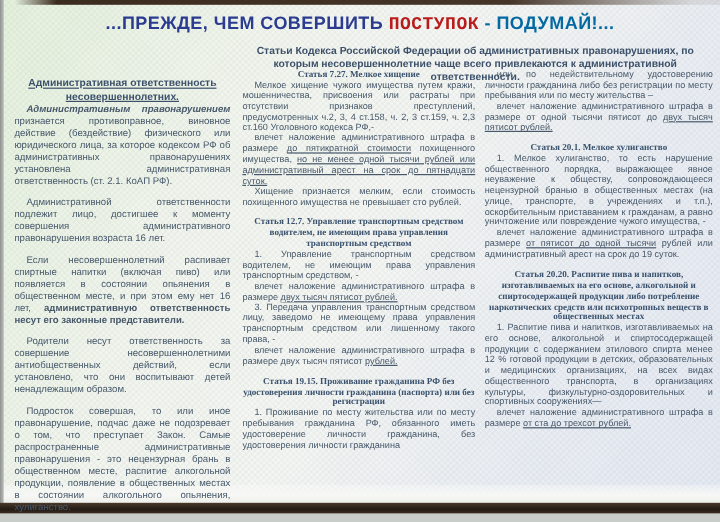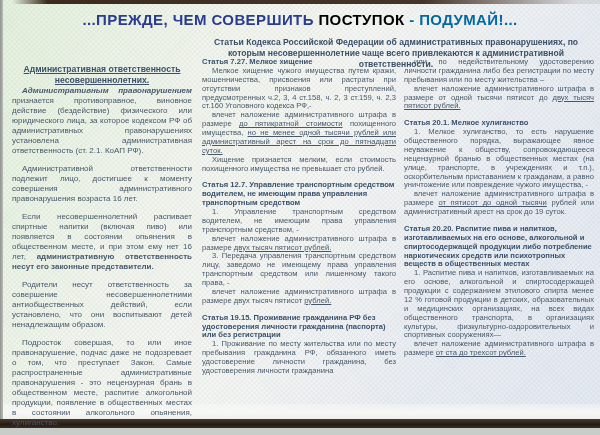--- a/index.html
+++ b/index.html
@@ -69,41 +69,42 @@
   }
   .col-left   { left: 12px;  top: 86px; width: 180px; font-size: 8px;   line-height: 1.25; }
   .col-middle { left: 202px; top: 58px; width: 194px; font-size: 7.6px; line-height: 1.17; }
   .col-right  { left: 404px; top: 58px; width: 190px; font-size: 7.6px; line-height: 1.17; }
 
   .para { text-indent: 10px; }
   .para.gap { margin-top: 8px; }
   .art-heading {
     font-weight: bold;
     color: #3a526e;
-    text-align: left;
+    text-align: center;
+    font-family: Liberation Serif, serif;
   }
   .art-heading.gap { margin-top: 8px; }
 
   .fmt-under    { text-decoration: underline; text-underline-offset: 1px; }
   .fmt-bold     { font-weight: bold; }
   .fmt-boldital { font-weight: bold; font-style: italic; }
 </style>
 </head>
 <body>
 
 <div class="scan">
   <div class="page-bg"></div>
   <div class="bottom-page-curl"></div>
   <div class="left-strip"></div>
   <div class="top-strip"></div>
   <div class="bottom-strip"></div>
   <div class="below-strip"></div>
 
   <div class="title">
-    <span id="title-prefix" style="color: rgb(43, 59, 144);">...ПРЕЖДЕ, ЧЕМ СОВЕРШИТЬ </span><span id="title-highlight" style="color: #000000;">ПОСТУПОК</span><span id="title-suffix" style="color: #0369a1;"> - ПОДУМАЙ!...</span>
+    <span id="title-prefix" style="color: rgb(43, 59, 144);">...ПРЕЖДЕ, ЧЕМ СОВЕРШИТЬ </span><span id="title-highlight" style="color: #b91c1c; font-family: Liberation Mono, monospace;">ПОСТУПОК</span><span id="title-suffix" style="color: #0369a1;"> - ПОДУМАЙ!...</span>
   </div>
 
   <div class="left-heading">Административная ответственность несовершеннолетних.</div>
 
   <div class="subtitle">Статьи Кодекса Российской Федерации об административных правонарушениях, по которым несовершеннолетние чаще всего привлекаются к административной ответственности.</div>
 
   <div class="col col-left">
       <div class="para"><span class="fmt-boldital">Административным правонарушением</span><span> признается противоправное, виновное действие (бездействие) физического или юридического лица, за которое кодексом РФ об административных правонарушениях установлена административная ответственность (ст. 2.1. КоАП РФ).</span></div>
       <div class="para gap"><span>Административной ответственности подлежит лицо, достигшее к моменту совершения административного правонарушения возраста 16 лет.</span></div>
       <div class="para gap"><span>Если несовершеннолетний распивает спиртные напитки (включая пиво) или появляется в состоянии опьянения в общественном месте, и при этом ему нет 16 лет, </span><span class="fmt-bold">административную ответственность несут его законные представители.</span></div>

